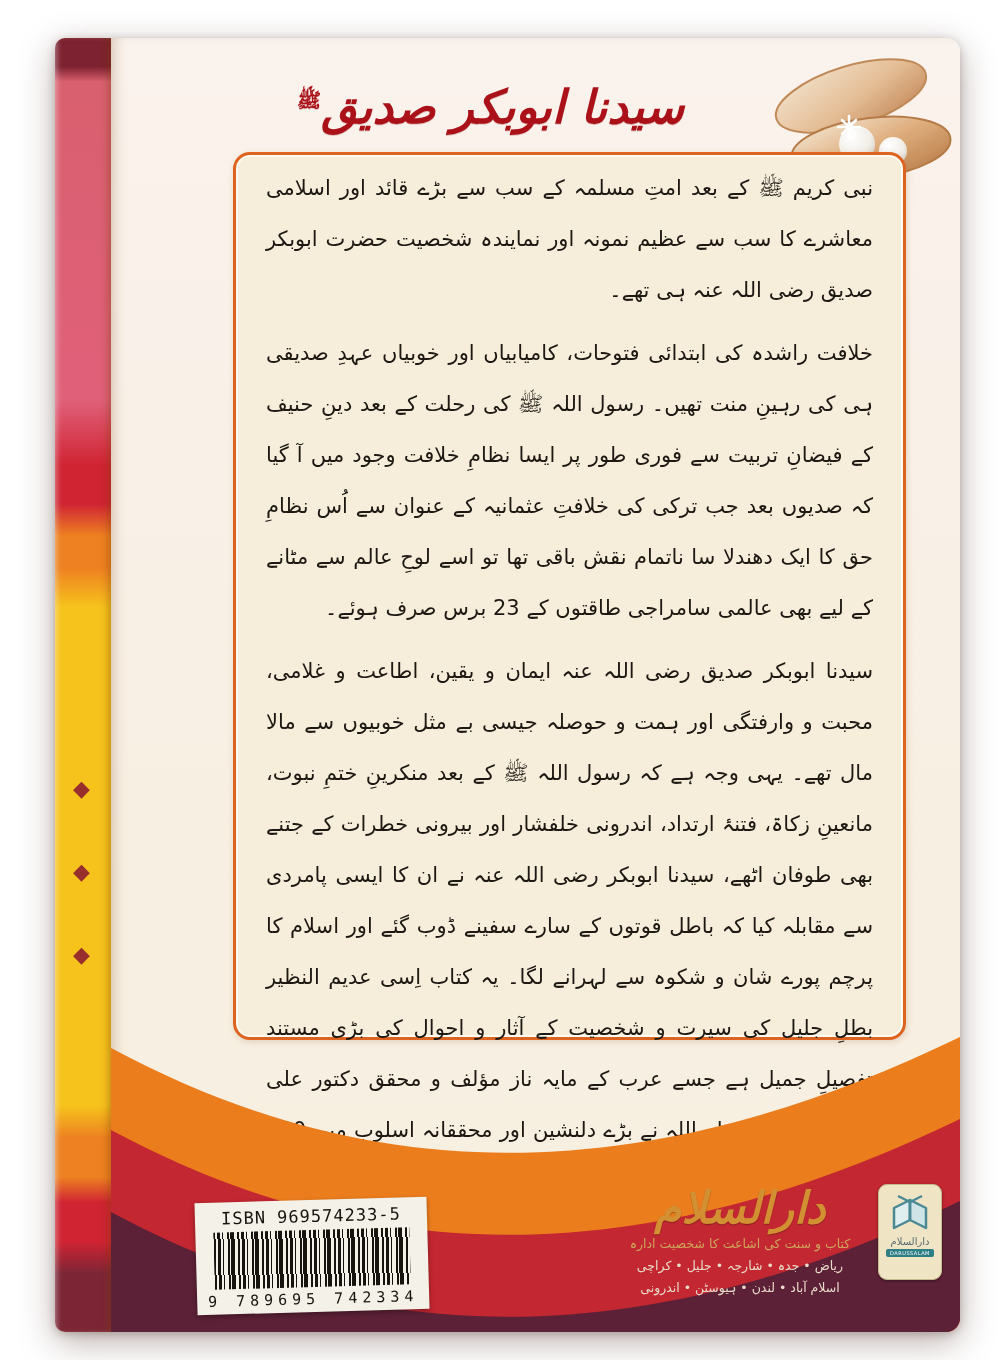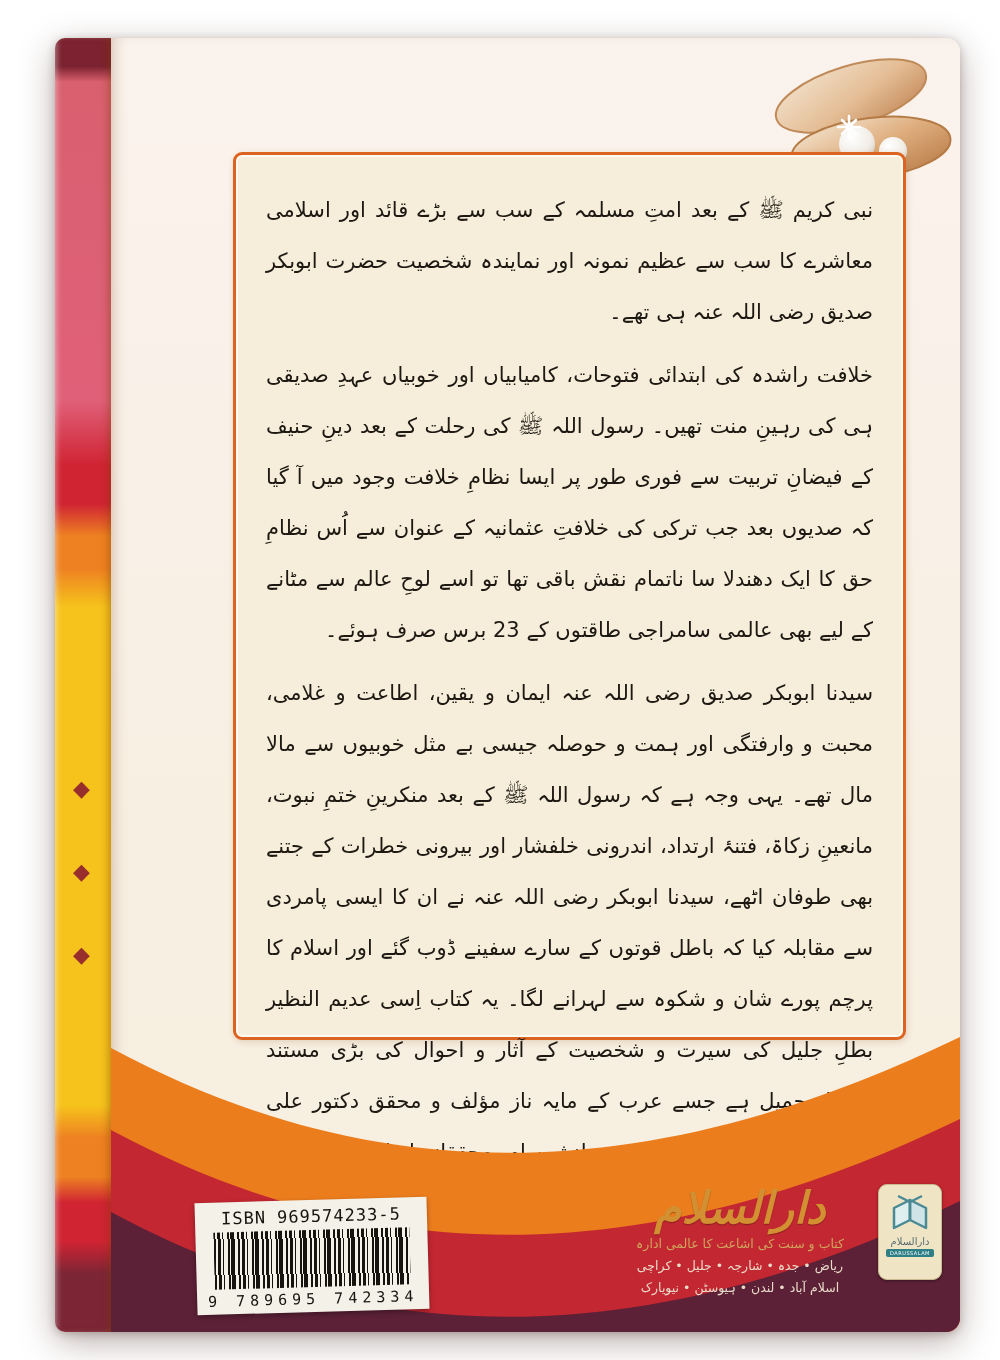--- a/index.html
+++ b/index.html
@@ -35,23 +35,23 @@
   .title-row{position:absolute;left:0;right:90px;top:42px;text-align:center;}
   .title-calligraphy{display:inline-block;color:#ab1119;font-size:46px;font-weight:bold;
      font-style:italic;letter-spacing:1px;direction:rtl;text-shadow:0 1px 0 rgba(120,0,0,.2);}
   .pbuh{font-size:20px;color:#ab1119;vertical-align:super;font-style:normal;}
 
   
   .shell{position:absolute;left:648px;top:14px;width:210px;height:140px;}
 
   
   .blurb-box{position:absolute;left:122px;top:114px;width:673px;height:888px;
-     background:#f6eeda;border:3px solid #dd6420;border-radius:9px;
+     background:#f6eeda;border:3px solid #dd6420;border-radius:17px;
      box-shadow:0 0 0 2px #fdfaf2 inset, 1px 2px 6px rgba(150,90,40,.2);
-     padding:30px 30px;direction:rtl;}
+     padding:8px 30px;direction:rtl;}
   .blurb-box p{margin:0 0 12px 0;font-size:21px;line-height:51px;color:#1d1812;
      text-align:justify;}
   .blurb-box p:last-child{margin-bottom:0;}
 
   
   .swoosh{position:absolute;left:0;bottom:0;width:849px;height:320px;display:block;}
 
   
   .barcode-label{position:absolute;left:85px;top:1162px;width:232px;height:112px;
      background:#f4f1e8;transform:rotate(-1.6deg);box-shadow:0 2px 5px rgba(0,0,0,.35);
@@ -89,20 +89,23 @@
 
 <div class="photo">
   <div class="book">
 
     <div class="spine">
       <div class="spine-marks">◆◆◆</div>
     </div>
 
     <div class="cover">
 
+      <div class="title-row">
+        <span class="title-calligraphy"><span>سیدنا ابوبکر صدیق</span><span class="pbuh">ﷺ</span></span>
+      </div>
 
       <svg class="shell" viewBox="0 0 210 140">
         <defs>
           <linearGradient id="shellTop" x1="0" y1="0" x2="1" y2="1">
             <stop offset="0" stop-color="#f3e4cf"></stop>
               <stop offset=".55" stop-color="#e4bd95"></stop>
               <stop offset="1" stop-color="#c08353"></stop>
           </linearGradient>
           <linearGradient id="shellBot" x1="0" y1="0" x2="1" y2="1">
             <stop offset="0" stop-color="#f6ead8"></stop>
@@ -153,21 +156,21 @@
               <path d="M22,10 L38,18 L38,38 L22,30 Z" fill="#cfe4e6"></path>
               <path d="M22,10 L22,30"></path>
               <path d="M10,6 L22,12 L34,6"></path>
             </g>
           </svg>
           <div class="logo-urdu">دارالسلام</div>
           <div class="logo-banner">DARUSSALAM</div>
         </div>
         <div class="pub-text">
           <div class="pub-calligraphy">دارالسلام</div>
-          <div class="pub-tagline">کتاب و سنت کی اشاعت کا عالمی ادارہ</div>
+          <div class="pub-tagline">کتاب و سنت کی اشاعت کا شخصیت ادارہ</div>
           <div class="pub-cities">ریاض • جدہ • شارجہ • جلیل • کراچی</div>
-          <div class="pub-cities">اسلام آباد • لندن • ہیوسٹن • نیویارک</div>
+          <div class="pub-cities">اسلام آباد • لندن • ہیوسٹن • اندرونی</div>
         </div>
       </div>
 
     </div>
   </div>
 </div>
 
 </body></html>

